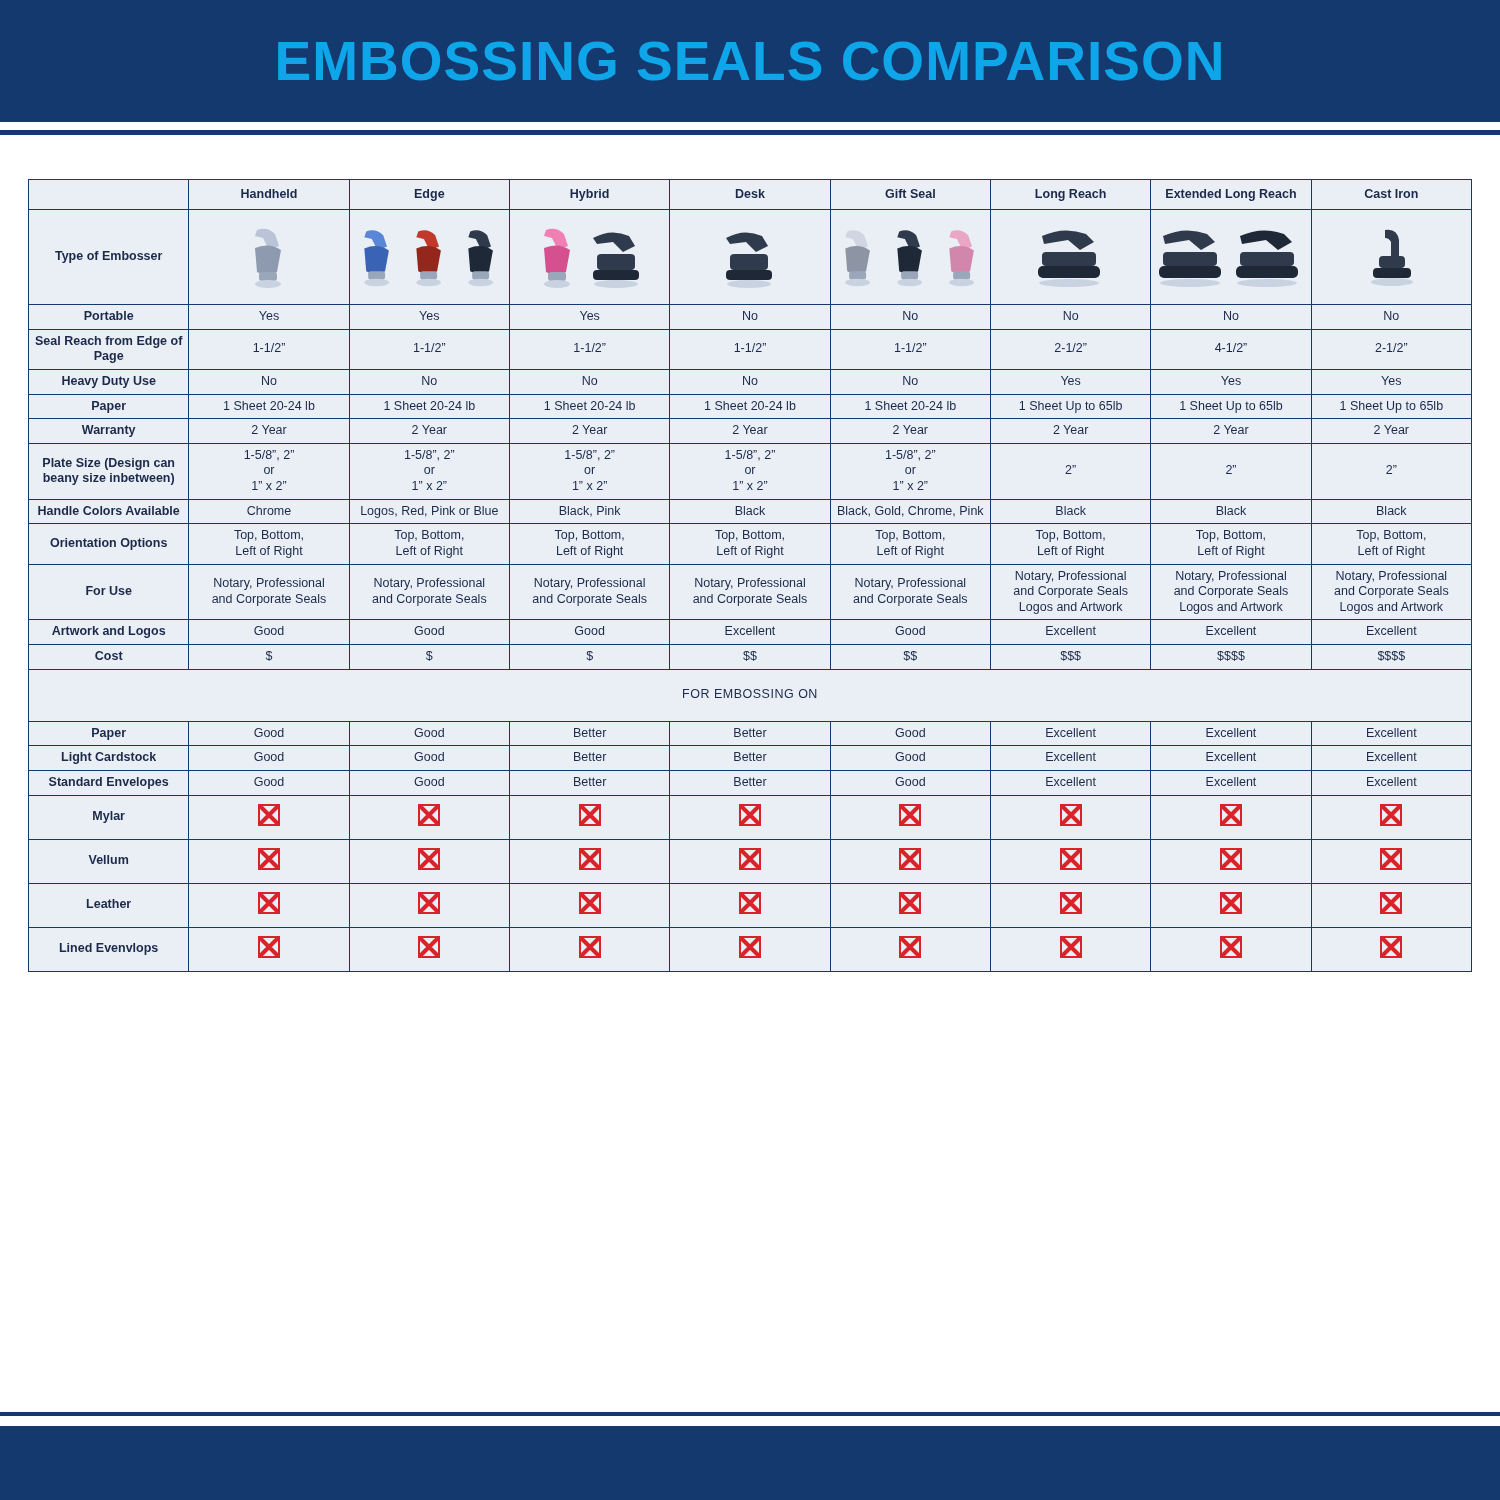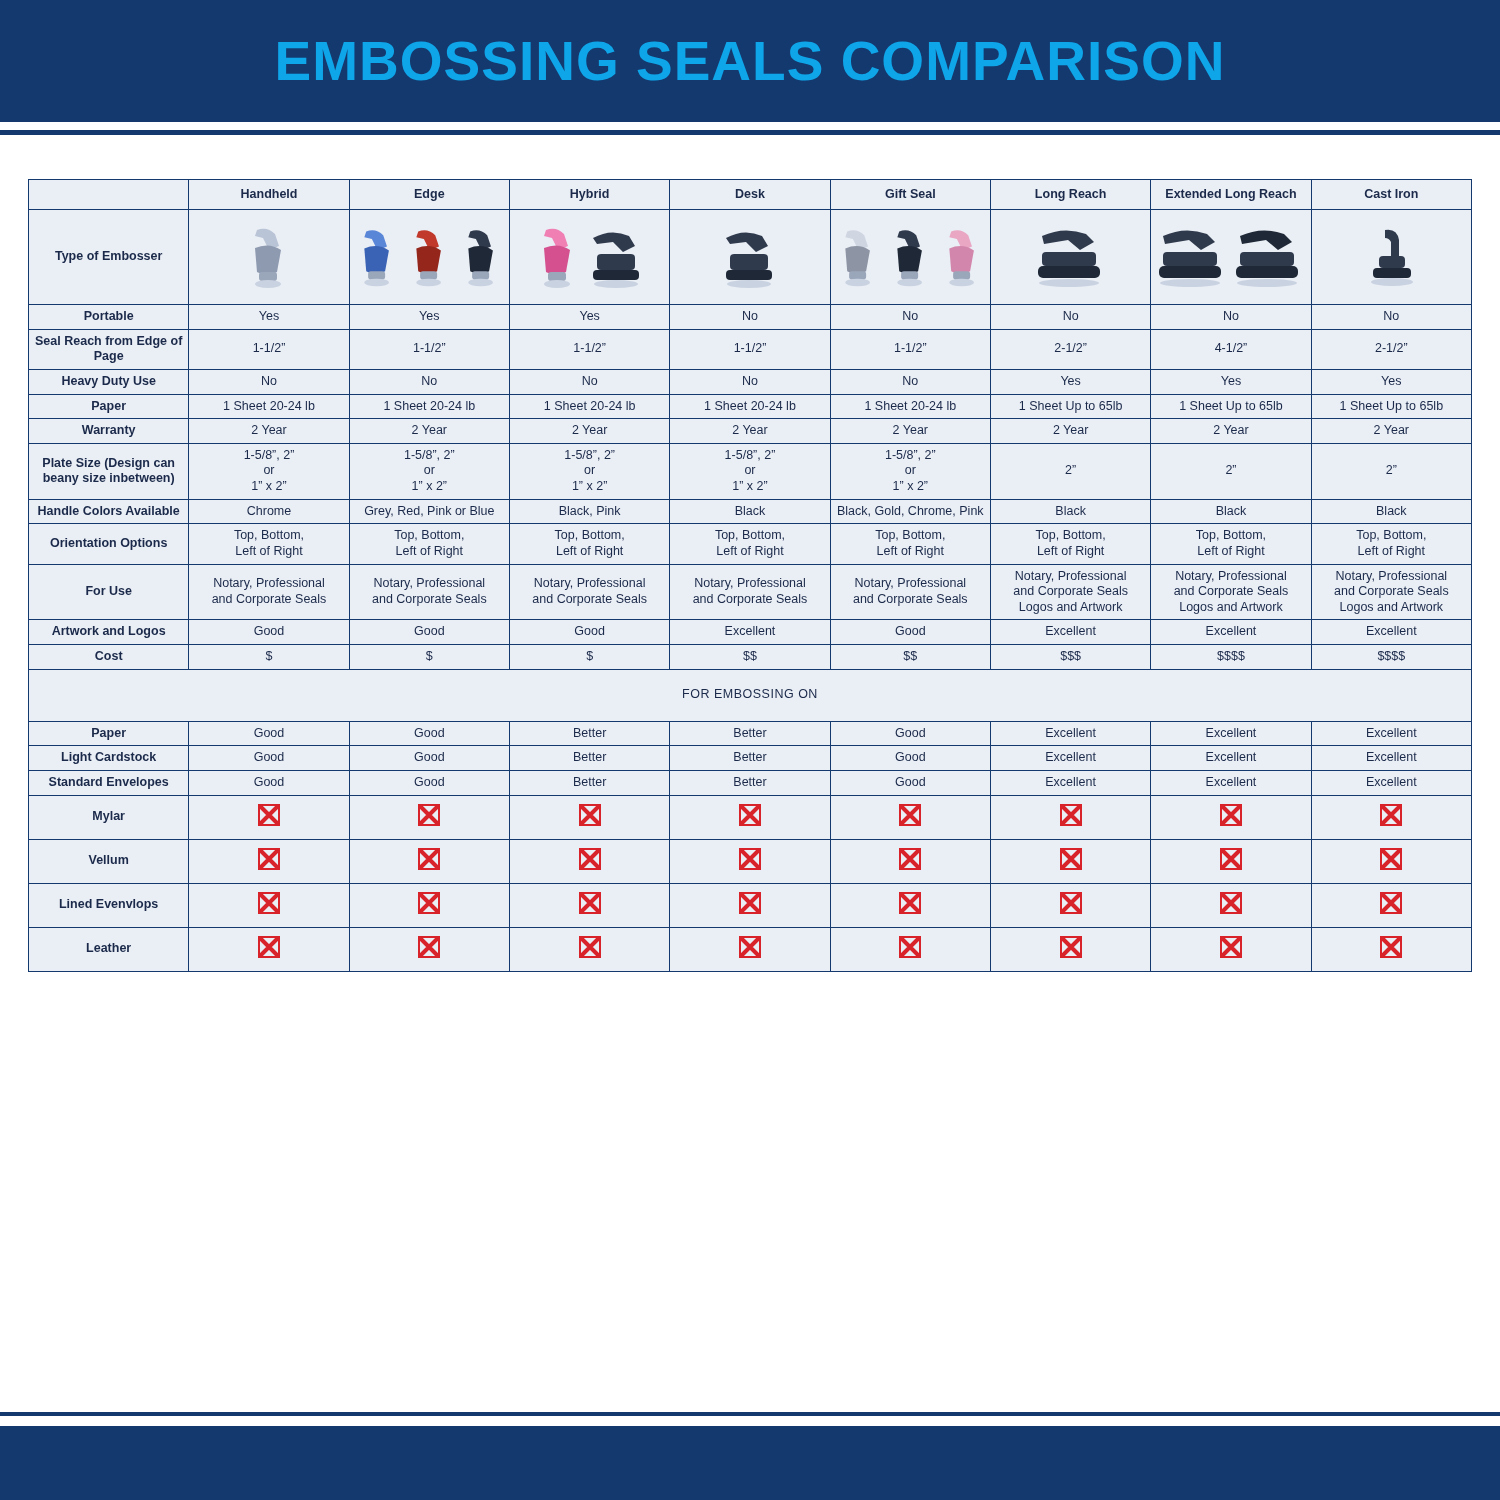--- a/index.html
+++ b/index.html
@@ -332,21 +332,21 @@
             <td style="white-space: pre-line;">1-5/8”, 2”
 or
 1” x 2”</td>
             <td style="white-space: pre-line;">2”</td>
             <td style="white-space: pre-line;">2”</td>
             <td style="white-space: pre-line;">2”</td>
           </tr>
           <tr>
             <td class="rowhead">Handle Colors Available</td>
             <td>Chrome</td>
-            <td>Grey, Red, Pink or Blue</td>
+            <td>Logos, Red, Pink or Blue</td>
             <td>Black, Pink</td>
             <td>Black</td>
             <td>Black, Gold, Chrome, Pink</td>
             <td>Black</td>
             <td>Black</td>
             <td>Black</td>
           </tr>
           <tr>
             <td class="rowhead">Orientation Options</td>
             <td style="white-space: pre-line;">Top, Bottom,
@@ -510,56 +510,56 @@
             <td class="x-cell"><span class="xmark"><svg width="22" height="22" viewBox="0 0 22 22">
                   <rect x="1" y="1" width="20" height="20" fill="none" stroke="#d8232a" stroke-width="2"></rect>
                   <path d="M2 2 L20 20 M20 2 L2 20" stroke="#d8232a" stroke-width="4" stroke-linecap="round"></path>
                 </svg></span></td>
             <td class="x-cell"><span class="xmark"><svg width="22" height="22" viewBox="0 0 22 22">
                   <rect x="1" y="1" width="20" height="20" fill="none" stroke="#d8232a" stroke-width="2"></rect>
                   <path d="M2 2 L20 20 M20 2 L2 20" stroke="#d8232a" stroke-width="4" stroke-linecap="round"></path>
                 </svg></span></td>
           </tr>
           <tr class="tall">
+            <td class="rowhead">Leather</td>
+            <td class="x-cell"><span class="xmark"><svg width="22" height="22" viewBox="0 0 22 22">
+                  <rect x="1" y="1" width="20" height="20" fill="none" stroke="#d8232a" stroke-width="2"></rect>
+                  <path d="M2 2 L20 20 M20 2 L2 20" stroke="#d8232a" stroke-width="4" stroke-linecap="round"></path>
+                </svg></span></td>
+            <td class="x-cell"><span class="xmark"><svg width="22" height="22" viewBox="0 0 22 22">
+                  <rect x="1" y="1" width="20" height="20" fill="none" stroke="#d8232a" stroke-width="2"></rect>
+                  <path d="M2 2 L20 20 M20 2 L2 20" stroke="#d8232a" stroke-width="4" stroke-linecap="round"></path>
+                </svg></span></td>
+            <td class="x-cell"><span class="xmark"><svg width="22" height="22" viewBox="0 0 22 22">
+                  <rect x="1" y="1" width="20" height="20" fill="none" stroke="#d8232a" stroke-width="2"></rect>
+                  <path d="M2 2 L20 20 M20 2 L2 20" stroke="#d8232a" stroke-width="4" stroke-linecap="round"></path>
+                </svg></span></td>
+            <td class="x-cell"><span class="xmark"><svg width="22" height="22" viewBox="0 0 22 22">
+                  <rect x="1" y="1" width="20" height="20" fill="none" stroke="#d8232a" stroke-width="2"></rect>
+                  <path d="M2 2 L20 20 M20 2 L2 20" stroke="#d8232a" stroke-width="4" stroke-linecap="round"></path>
+                </svg></span></td>
+            <td class="x-cell"><span class="xmark"><svg width="22" height="22" viewBox="0 0 22 22">
+                  <rect x="1" y="1" width="20" height="20" fill="none" stroke="#d8232a" stroke-width="2"></rect>
+                  <path d="M2 2 L20 20 M20 2 L2 20" stroke="#d8232a" stroke-width="4" stroke-linecap="round"></path>
+                </svg></span></td>
+            <td class="x-cell"><span class="xmark"><svg width="22" height="22" viewBox="0 0 22 22">
+                  <rect x="1" y="1" width="20" height="20" fill="none" stroke="#d8232a" stroke-width="2"></rect>
+                  <path d="M2 2 L20 20 M20 2 L2 20" stroke="#d8232a" stroke-width="4" stroke-linecap="round"></path>
+                </svg></span></td>
+            <td class="x-cell"><span class="xmark"><svg width="22" height="22" viewBox="0 0 22 22">
+                  <rect x="1" y="1" width="20" height="20" fill="none" stroke="#d8232a" stroke-width="2"></rect>
+                  <path d="M2 2 L20 20 M20 2 L2 20" stroke="#d8232a" stroke-width="4" stroke-linecap="round"></path>
+                </svg></span></td>
+            <td class="x-cell"><span class="xmark"><svg width="22" height="22" viewBox="0 0 22 22">
+                  <rect x="1" y="1" width="20" height="20" fill="none" stroke="#d8232a" stroke-width="2"></rect>
+                  <path d="M2 2 L20 20 M20 2 L2 20" stroke="#d8232a" stroke-width="4" stroke-linecap="round"></path>
+                </svg></span></td>
+          </tr>
+          <tr class="tall">
             <td class="rowhead">Lined Evenvlops</td>
-            <td class="x-cell"><span class="xmark"><svg width="22" height="22" viewBox="0 0 22 22">
-                  <rect x="1" y="1" width="20" height="20" fill="none" stroke="#d8232a" stroke-width="2"></rect>
-                  <path d="M2 2 L20 20 M20 2 L2 20" stroke="#d8232a" stroke-width="4" stroke-linecap="round"></path>
-                </svg></span></td>
-            <td class="x-cell"><span class="xmark"><svg width="22" height="22" viewBox="0 0 22 22">
-                  <rect x="1" y="1" width="20" height="20" fill="none" stroke="#d8232a" stroke-width="2"></rect>
-                  <path d="M2 2 L20 20 M20 2 L2 20" stroke="#d8232a" stroke-width="4" stroke-linecap="round"></path>
-                </svg></span></td>
-            <td class="x-cell"><span class="xmark"><svg width="22" height="22" viewBox="0 0 22 22">
-                  <rect x="1" y="1" width="20" height="20" fill="none" stroke="#d8232a" stroke-width="2"></rect>
-                  <path d="M2 2 L20 20 M20 2 L2 20" stroke="#d8232a" stroke-width="4" stroke-linecap="round"></path>
-                </svg></span></td>
-            <td class="x-cell"><span class="xmark"><svg width="22" height="22" viewBox="0 0 22 22">
-                  <rect x="1" y="1" width="20" height="20" fill="none" stroke="#d8232a" stroke-width="2"></rect>
-                  <path d="M2 2 L20 20 M20 2 L2 20" stroke="#d8232a" stroke-width="4" stroke-linecap="round"></path>
-                </svg></span></td>
-            <td class="x-cell"><span class="xmark"><svg width="22" height="22" viewBox="0 0 22 22">
-                  <rect x="1" y="1" width="20" height="20" fill="none" stroke="#d8232a" stroke-width="2"></rect>
-                  <path d="M2 2 L20 20 M20 2 L2 20" stroke="#d8232a" stroke-width="4" stroke-linecap="round"></path>
-                </svg></span></td>
-            <td class="x-cell"><span class="xmark"><svg width="22" height="22" viewBox="0 0 22 22">
-                  <rect x="1" y="1" width="20" height="20" fill="none" stroke="#d8232a" stroke-width="2"></rect>
-                  <path d="M2 2 L20 20 M20 2 L2 20" stroke="#d8232a" stroke-width="4" stroke-linecap="round"></path>
-                </svg></span></td>
-            <td class="x-cell"><span class="xmark"><svg width="22" height="22" viewBox="0 0 22 22">
-                  <rect x="1" y="1" width="20" height="20" fill="none" stroke="#d8232a" stroke-width="2"></rect>
-                  <path d="M2 2 L20 20 M20 2 L2 20" stroke="#d8232a" stroke-width="4" stroke-linecap="round"></path>
-                </svg></span></td>
-            <td class="x-cell"><span class="xmark"><svg width="22" height="22" viewBox="0 0 22 22">
-                  <rect x="1" y="1" width="20" height="20" fill="none" stroke="#d8232a" stroke-width="2"></rect>
-                  <path d="M2 2 L20 20 M20 2 L2 20" stroke="#d8232a" stroke-width="4" stroke-linecap="round"></path>
-                </svg></span></td>
-          </tr>
-          <tr class="tall">
-            <td class="rowhead">Leather</td>
             <td class="x-cell"><span class="xmark"><svg width="22" height="22" viewBox="0 0 22 22">
                   <rect x="1" y="1" width="20" height="20" fill="none" stroke="#d8232a" stroke-width="2"></rect>
                   <path d="M2 2 L20 20 M20 2 L2 20" stroke="#d8232a" stroke-width="4" stroke-linecap="round"></path>
                 </svg></span></td>
             <td class="x-cell"><span class="xmark"><svg width="22" height="22" viewBox="0 0 22 22">
                   <rect x="1" y="1" width="20" height="20" fill="none" stroke="#d8232a" stroke-width="2"></rect>
                   <path d="M2 2 L20 20 M20 2 L2 20" stroke="#d8232a" stroke-width="4" stroke-linecap="round"></path>
                 </svg></span></td>
             <td class="x-cell"><span class="xmark"><svg width="22" height="22" viewBox="0 0 22 22">
                   <rect x="1" y="1" width="20" height="20" fill="none" stroke="#d8232a" stroke-width="2"></rect>

